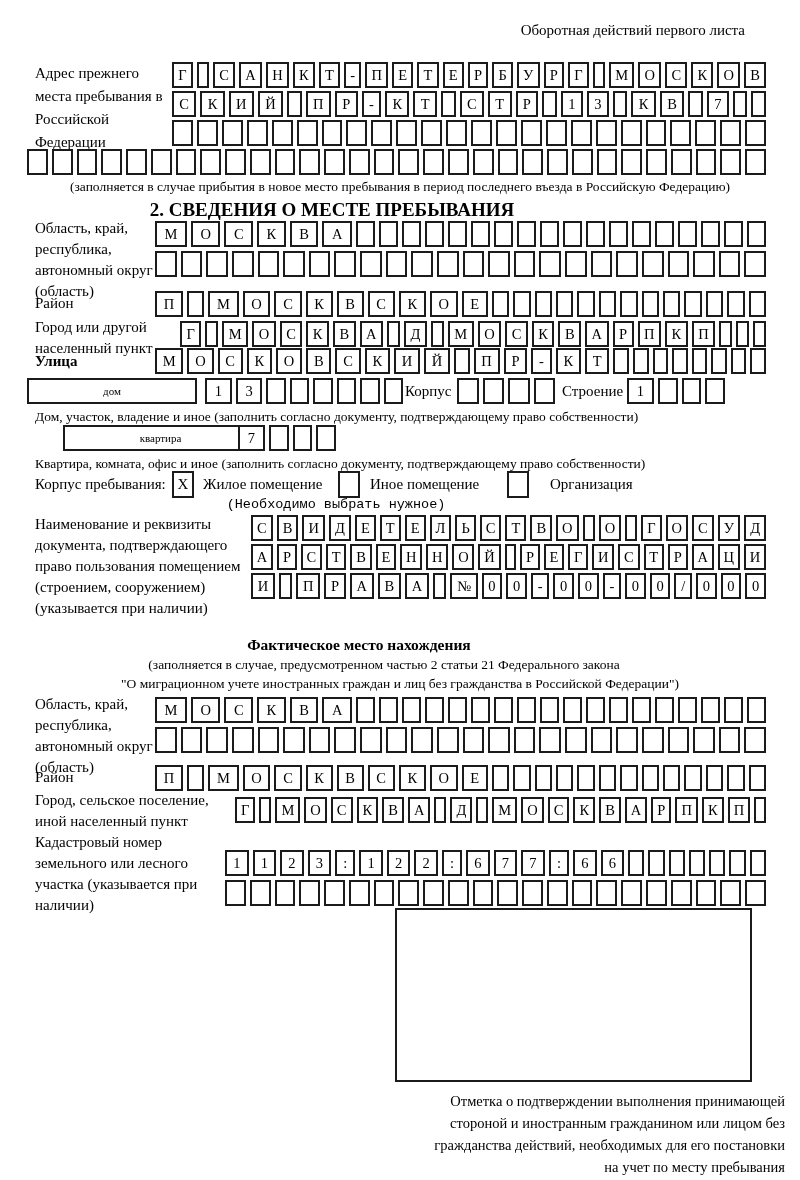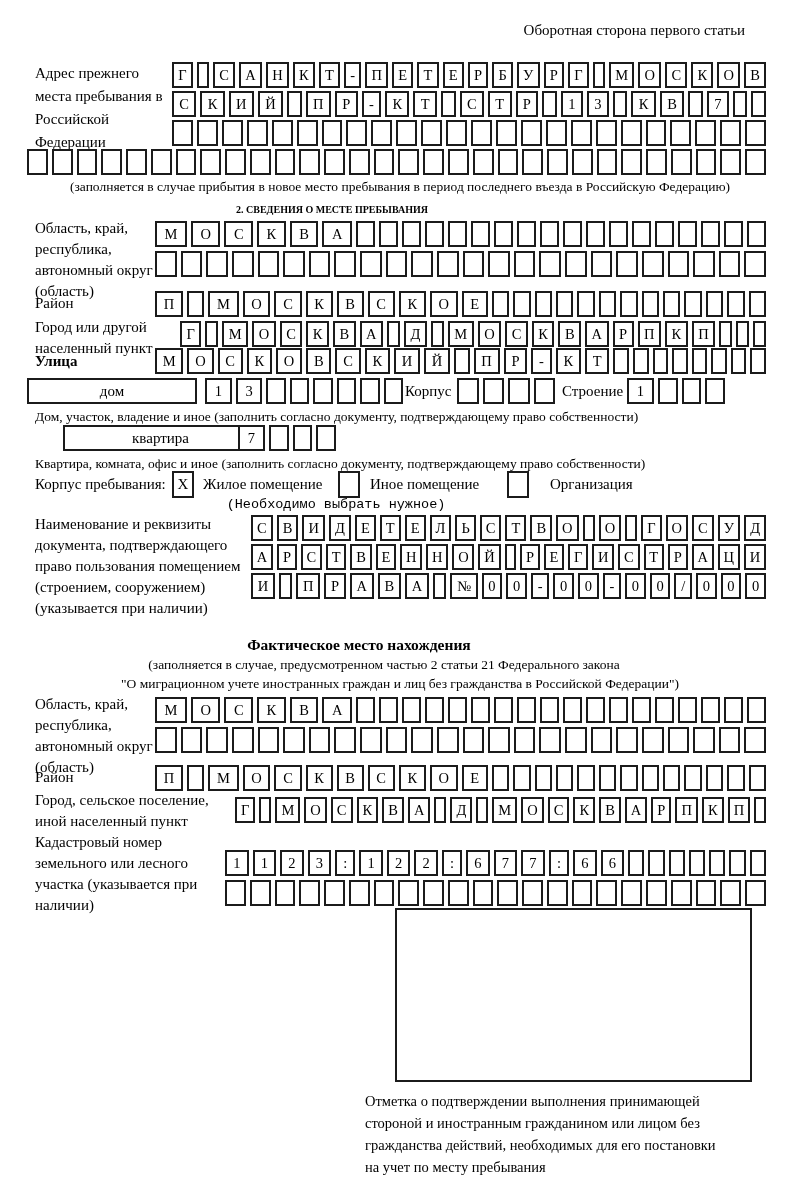--- a/index.html
+++ b/index.html
@@ -15,38 +15,38 @@
   .bold{font-weight:bold;}
   .cellrow{position:absolute;display:flex;gap:4px;height:26px;}
   .cell{
     flex:1 1 auto;height:26px;box-sizing:border-box;
     border:2px solid #1b1b1b;background:#fff;
     display:flex;align-items:center;justify-content:center;
     font-size:14.5px;font-family:"Liberation Serif","DejaVu Serif",serif;
   }
   .widebox{
     position:absolute;height:26px;box-sizing:border-box;border:2px solid #1b1b1b;
-    display:flex;align-items:center;justify-content:center;font-size:15px;background:#fff;
+    display:flex;align-items:center;justify-content:center;font-size:11px;background:#fff;
   }
   .checkbox{
     position:absolute;width:22px;height:27px;box-sizing:border-box;border:2px solid #1b1b1b;
     display:flex;align-items:center;justify-content:center;font-size:15px;background:#fff;
   }
   .stampbox{
     position:absolute;left:395px;top:908px;width:357px;height:174px;
     box-sizing:border-box;border:2px solid #1b1b1b;background:#fff;
   }
-  .caption-line{font-size:14.5px;line-height:22px;text-align:left;}
+  .caption-line{font-size:14.5px;line-height:22px;text-align:right;}
 </style>
 </head>
 <body>
 
 <div class="page">
 
-  <div class="abs lbl" style="left:400px;top:20px;width:345px;text-align:right;">Оборотная сторона первого статьи</div>
+  <div class="abs lbl" style="left:400px;top:20px;width:345px;text-align:right;">Оборотная действий первого листа</div>
 
   <div class="abs lbl" style="left:35px;top:62px;width:138px;line-height:23px;">Адрес прежнего места пребывания в Российской Федерации</div>
   <div class="cellrow" style="left:172px;top:62px;width:594px;">
       <div class="cell">Г</div>
       <div class="cell"></div>
       <div class="cell">С</div>
       <div class="cell">А</div>
       <div class="cell">Н</div>
       <div class="cell">К</div>
       <div class="cell">Т</div>
@@ -147,21 +147,21 @@
       <div class="cell"></div>
       <div class="cell"></div>
       <div class="cell"></div>
       <div class="cell"></div>
       <div class="cell"></div>
       <div class="cell"></div>
       <div class="cell"></div>
     </div>
   <div class="abs note center" style="left:0;top:179px;width:800px;">(заполняется в случае прибытия в новое место пребывания в период последнего въезда в Российскую Федерацию)</div>
 
-  <div class="abs lbl bold center" style="left:0;top:199px;width:664px;font-size:10px;">2. СВЕДЕНИЯ О МЕСТЕ ПРЕБЫВАНИЯ</div>
+  <div class="abs lbl bold center" style="left:0;top:199px;width:664px;font-size:19px;">2. СВЕДЕНИЯ О МЕСТЕ ПРЕБЫВАНИЯ</div>
 
   <div class="abs lbl" style="left:35px;top:218px;width:122px;">Область, край, республика, автономный округ (область)</div>
   <div class="cellrow" style="left:155px;top:221px;width:611px;">
       <div class="cell">М</div>
       <div class="cell">О</div>
       <div class="cell">С</div>
       <div class="cell">К</div>
       <div class="cell">В</div>
       <div class="cell">А</div>
       <div class="cell"></div>

